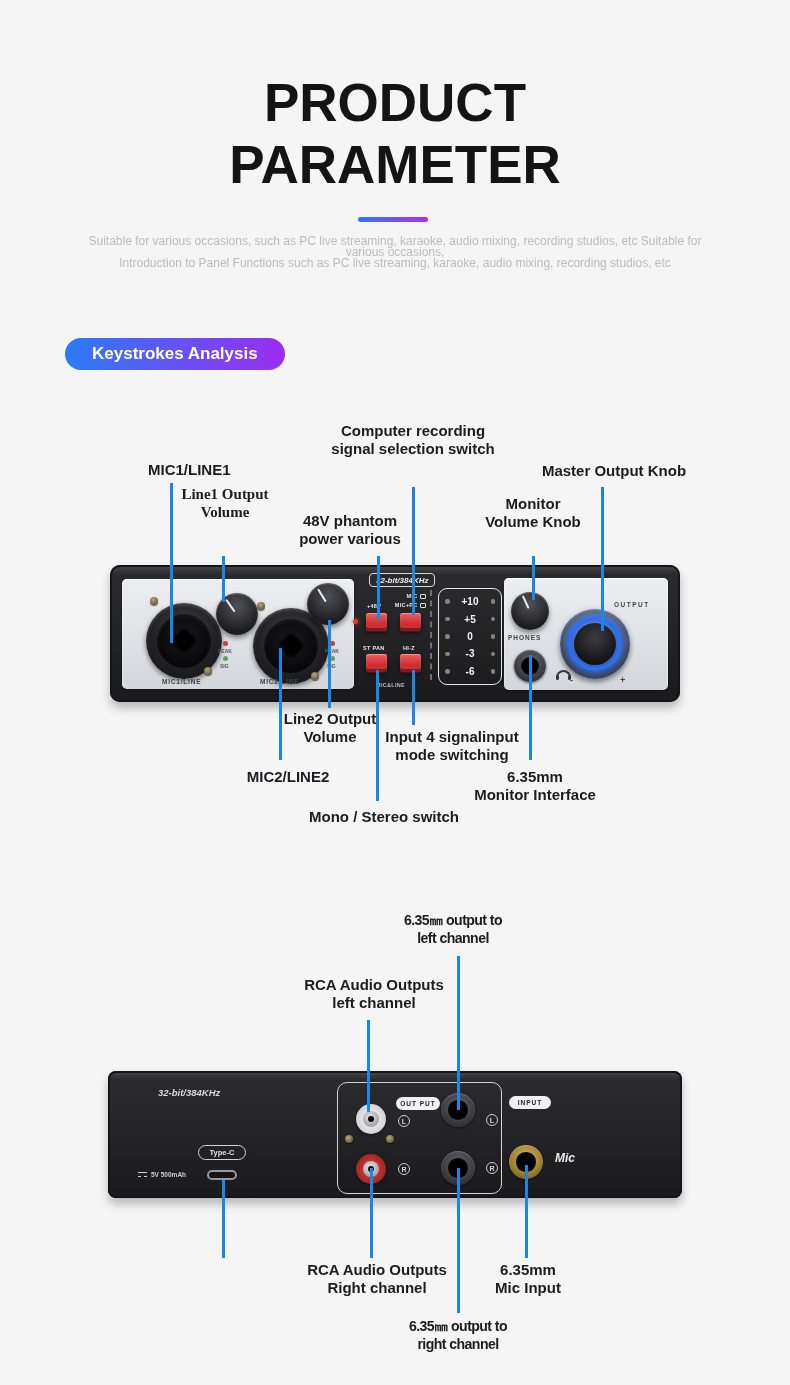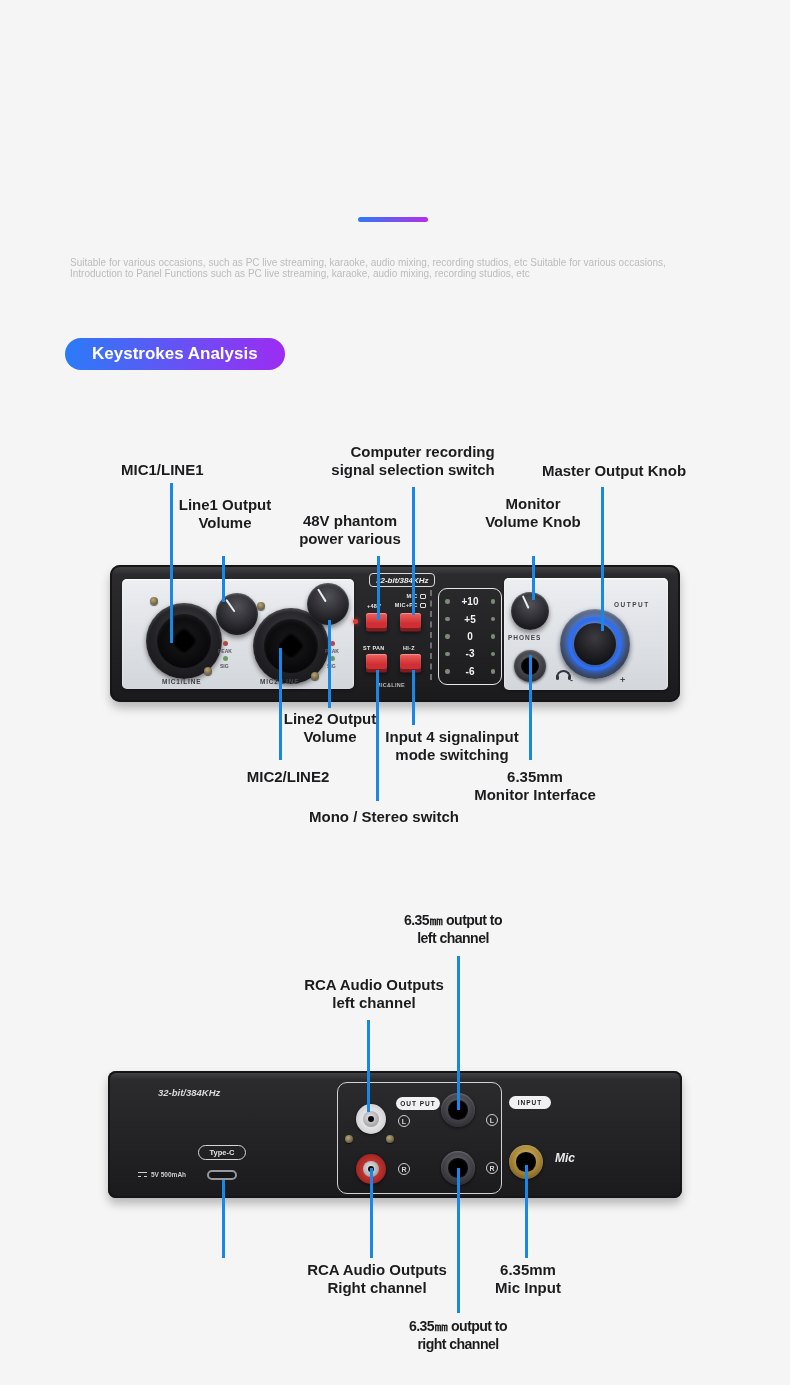--- a/index.html
+++ b/index.html
@@ -7,22 +7,22 @@
   .page { position:relative; width:790px; height:1385px; margin:0 auto;
           background:#f5f5f6; overflow:hidden; }
 
   
   .title { position:absolute; left:0; top:72px; width:100%;
            text-align:center; font-weight:bold; font-size:53px; line-height:62px;
            letter-spacing:0; color:#141414; }
   .accent-bar { position:absolute; left:358px; top:217px; width:70px; height:5px;
                 border-radius:3px;
                 background:linear-gradient(90deg,#2d7af3,#b42fea); }
-  .desc { position:absolute; left:70px; top:257px; width:650px; 
-          font-size:10px; line-height:11px; color:#bcbcbe; white-space:pre-line; }
+  .desc { position:absolute; left:70px; top:236px; width:650px; text-align:center;
+          font-size:12px; line-height:11px; color:#bcbcbe; white-space:pre-line; }
 
   
   .section-badge { position:absolute; left:65px; top:338px; height:32px;
                    padding:8px 27px; border-radius:16px; display:flex; align-items:center;
                    background:linear-gradient(90deg,#2b7bf7,#9c2cf2);
                    color:#fff; font-size:17px; font-weight:bold; }
 
   
   .callout { position:absolute; transform:translateX(-50%); text-align:center;
              font-size:15px; font-weight:bold; line-height:17.5px; color:#1c1c1e;
@@ -101,33 +101,34 @@
               position:relative; top:-0.5px; }
   .dc-icon { display:inline-block; width:9px; height:5px; border-top:1.6px solid #cfcfd2;
              border-bottom:1.6px dashed #cfcfd2; margin-right:4px; }
   .outglow { position:absolute; border-radius:50%; }
 </style>
 </head>
 <body>
 
 <div class="page">
 
+  <div class="title"><span>PRODUCT</span><br><span>PARAMETER</span></div>
   <div class="accent-bar"></div>
   <div class="desc">Suitable for various occasions, such as PC live streaming, karaoke, audio mixing, recording studios, etc Suitable for various occasions,
 Introduction to Panel Functions such as PC live streaming, karaoke, audio mixing, recording studios, etc</div>
 
   <div class="section-badge">
       <span>Keystrokes Analysis</span>
     </div>
 
-  <div class="callout la" style="left:121px;top:461px;">MIC1/LINE1</div>
-  <div class="callout" style="left:413px;top:443px;text-align:right;">Computer recording
+  <div class="callout la" style="left:148px;top:461px;">MIC1/LINE1</div>
+  <div class="callout" style="left:413px;top:422px;">Computer recording
 signal selection switch</div>
   <div class="callout" style="left:614px;top:462px;">Master Output Knob</div>
-  <div class="callout" style="left:225px;top:496px;">Line1 Output
+  <div class="callout" style="left:225px;top:486px;font-family:Liberation Serif, serif;">Line1 Output
 Volume</div>
   <div class="callout" style="left:350px;top:512px;">48V phantom
 power various</div>
   <div class="callout" style="left:533px;top:495px;">Monitor
 Volume Knob</div>
   <div class="callout" style="left:330px;top:710px;">Line2 Output
 Volume</div>
   <div class="callout" style="left:452px;top:728px;">Input 4 signalinput
 mode switching</div>
   <div class="callout" style="left:288px;top:768px;">MIC2/LINE2</div>

